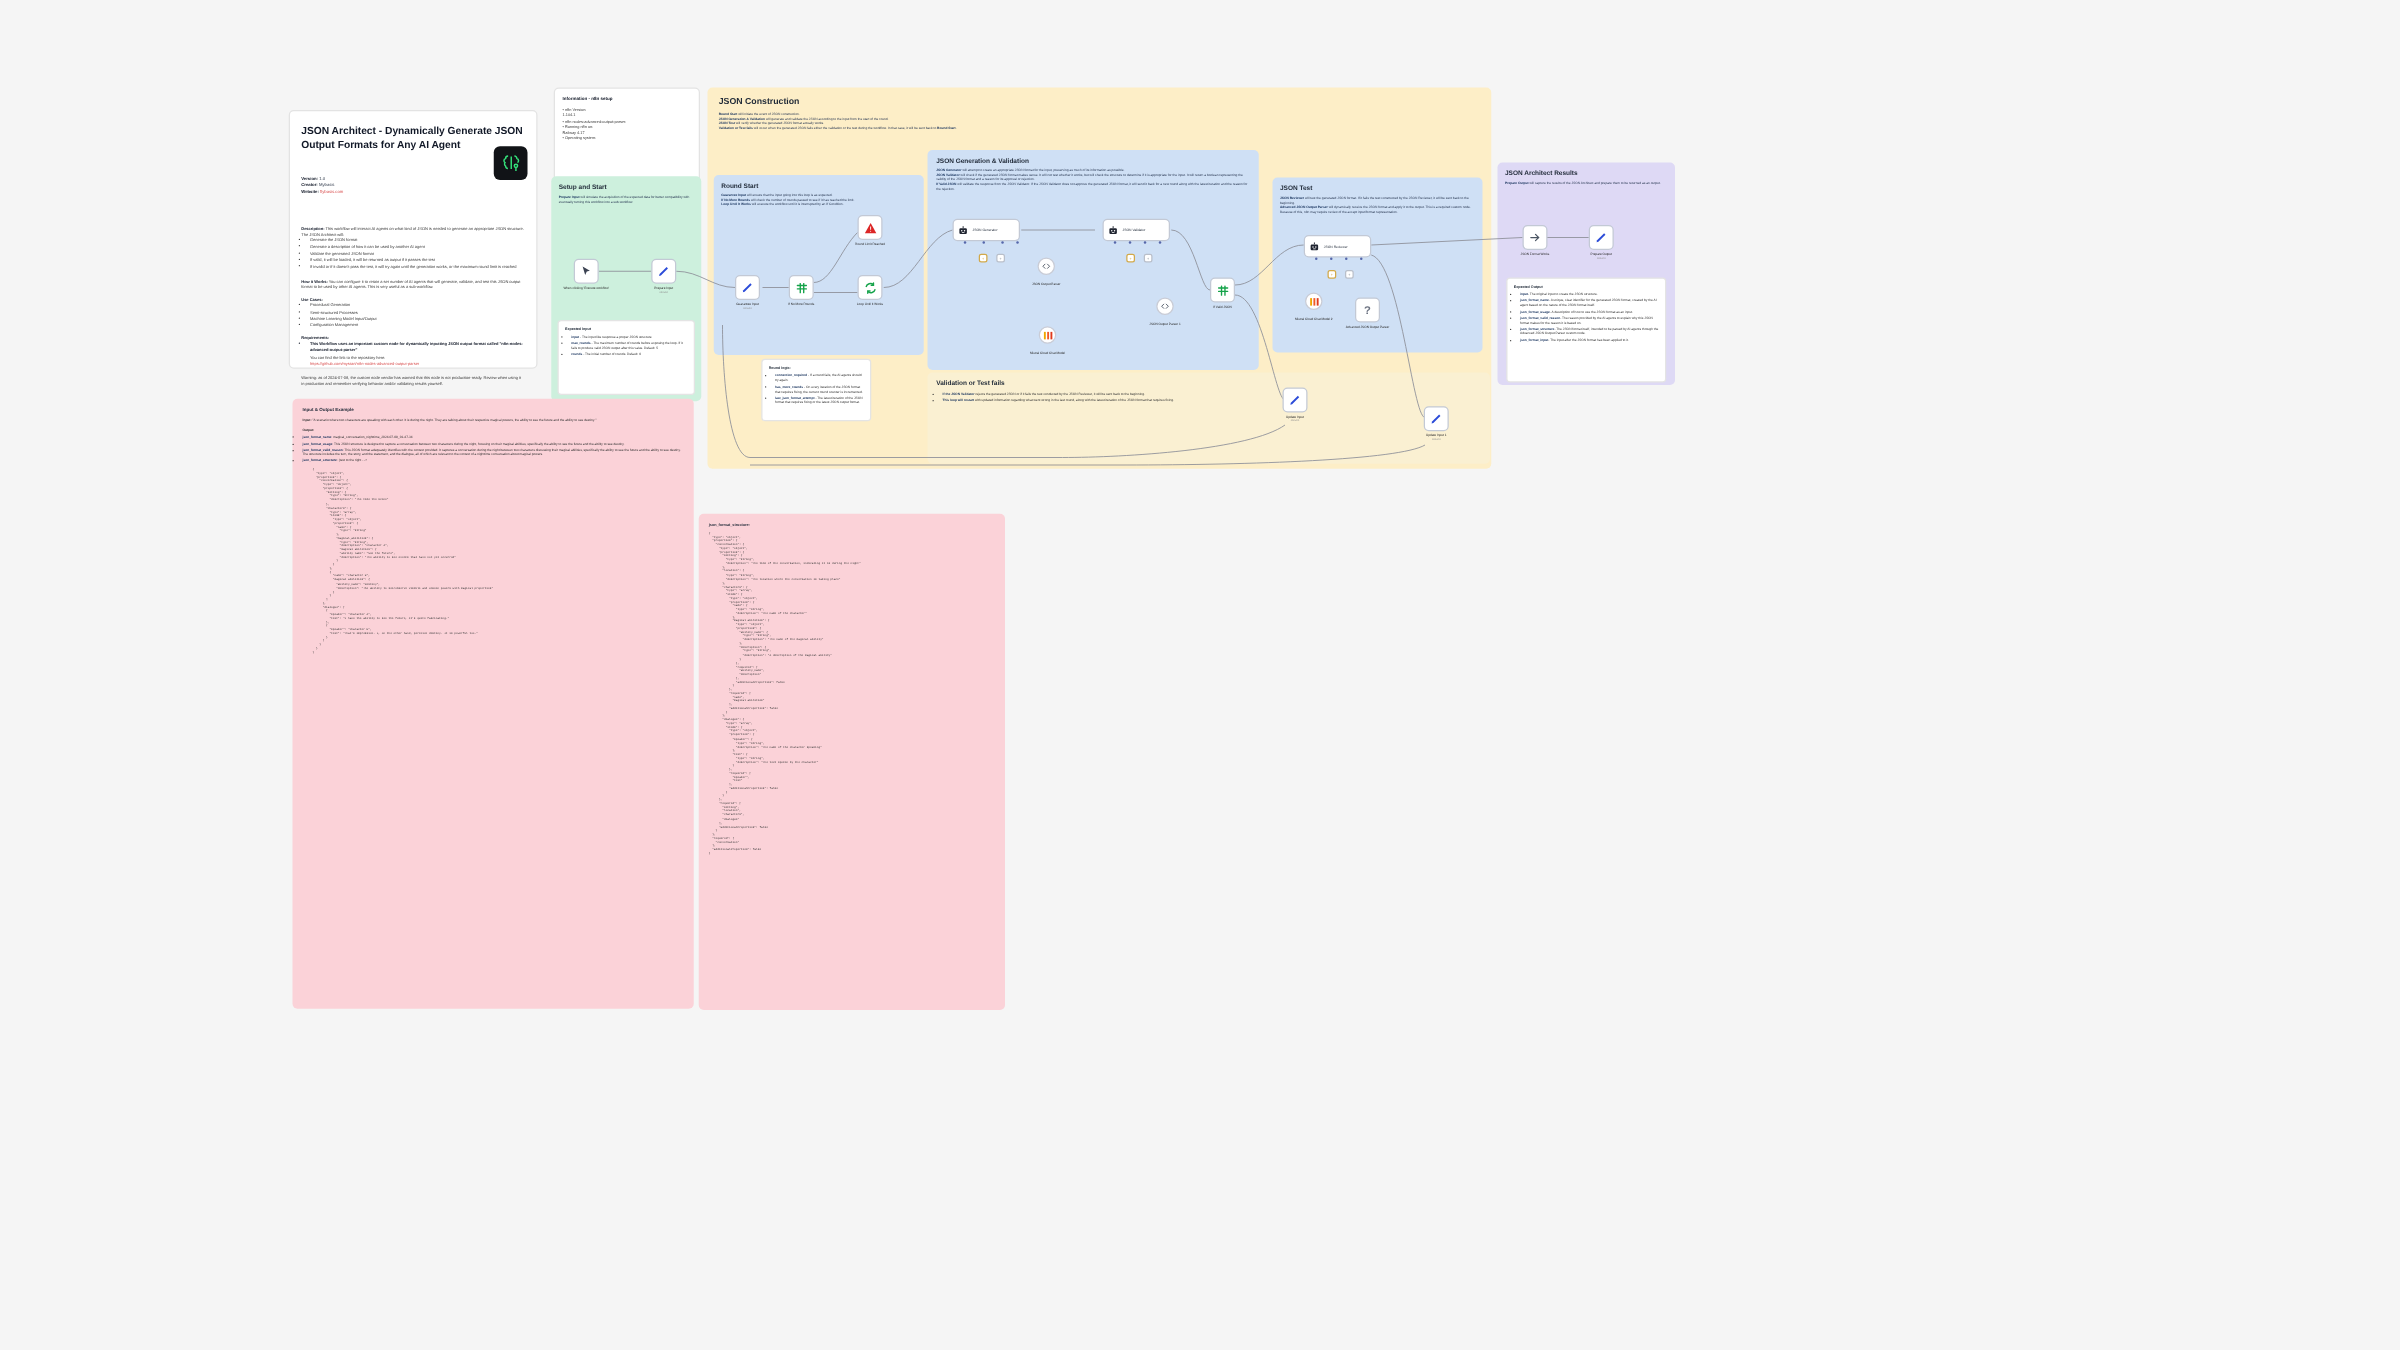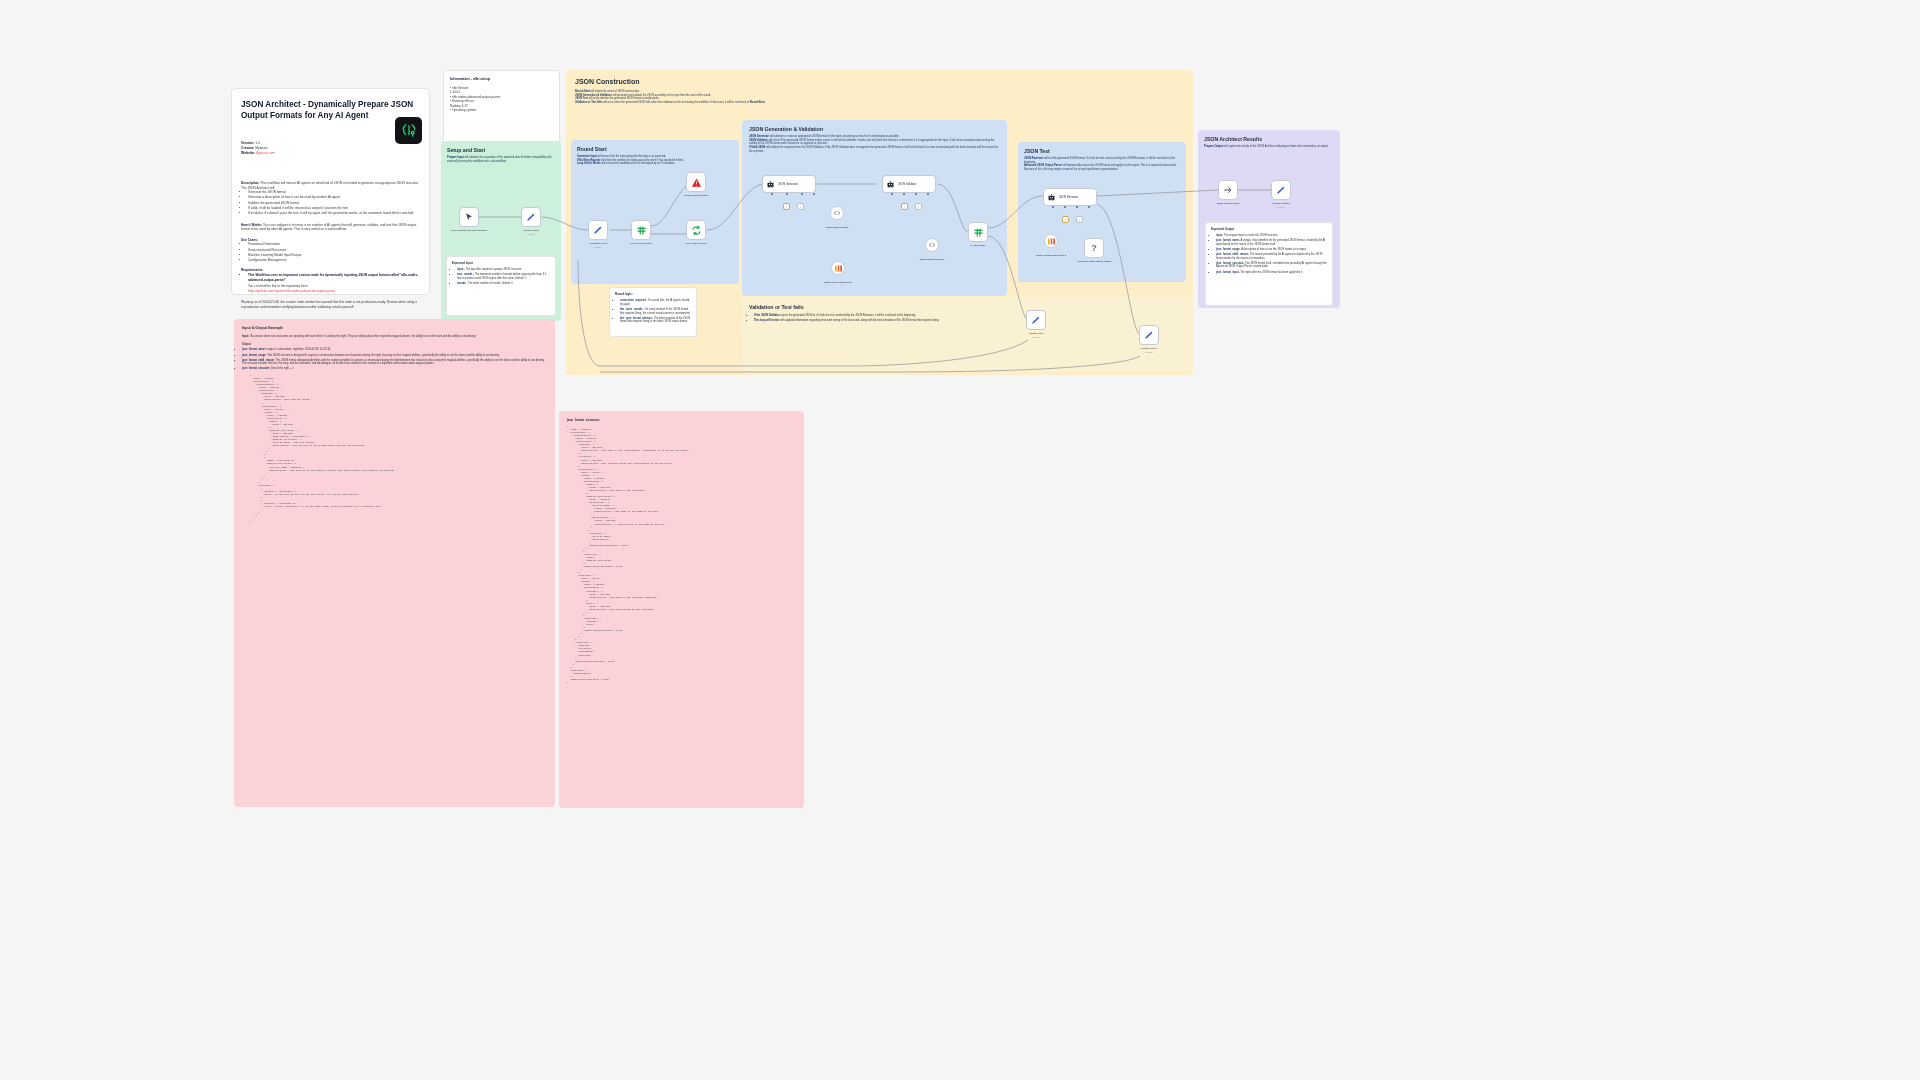--- a/index.html
+++ b/index.html
@@ -71,21 +71,21 @@
   .bullets ul { padding-left: 5px; }
 
   .rlbox { position:absolute; background:#fff; border:1px solid #e4e4e4; border-radius:3px; }
 </style>
 </head>
 <body>
 
 <div id="canvas">
 
   <div class="note doc" style="left:231px; top:88px; width:199px; height:207px; padding:10px 9px;">
-    <h1>JSON Architect - Dynamically Prepare JSON Output Formats for Any AI Agent</h1>
+    <h1>JSON Architect - Dynamically Generate JSON Output Formats for Any AI Agent</h1>
 
     <div style="margin-top:20px;">
       <div class="meta">
         <b>Version:</b>
         <span>1.0</span>
       </div>
       <div class="meta">
         <b>Creator:</b>
         <span>Mybasis</span>
       </div>

